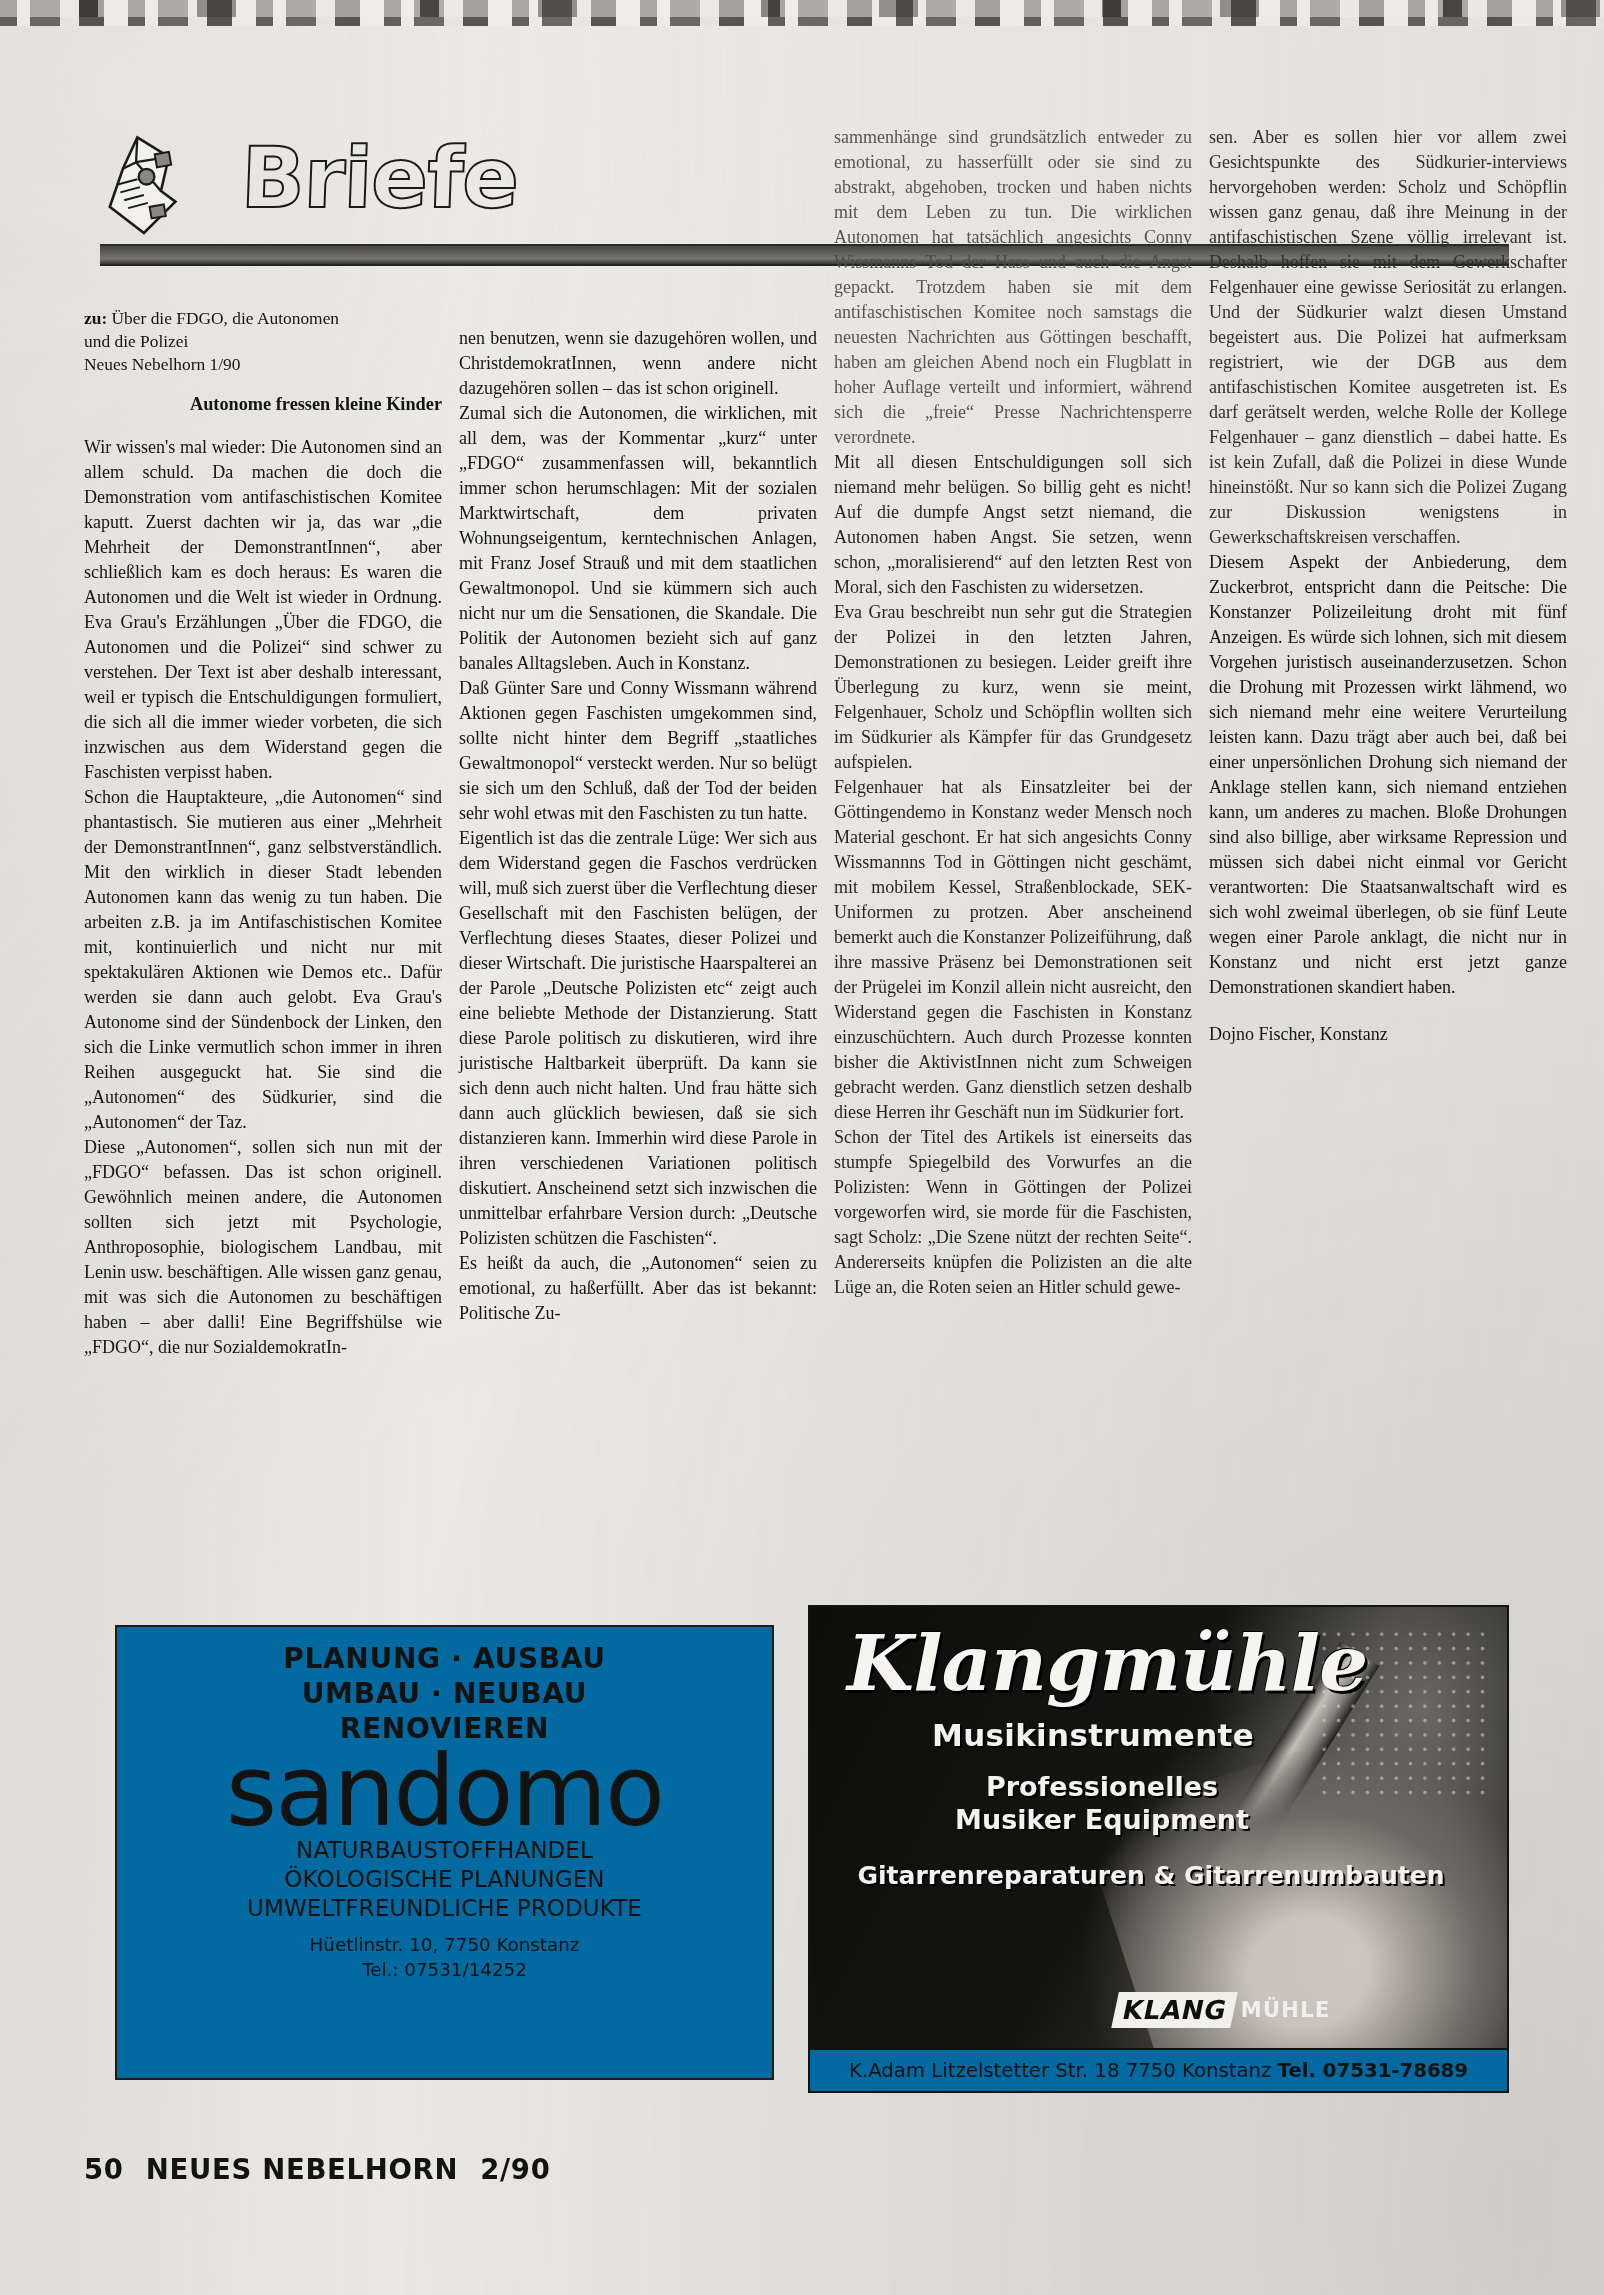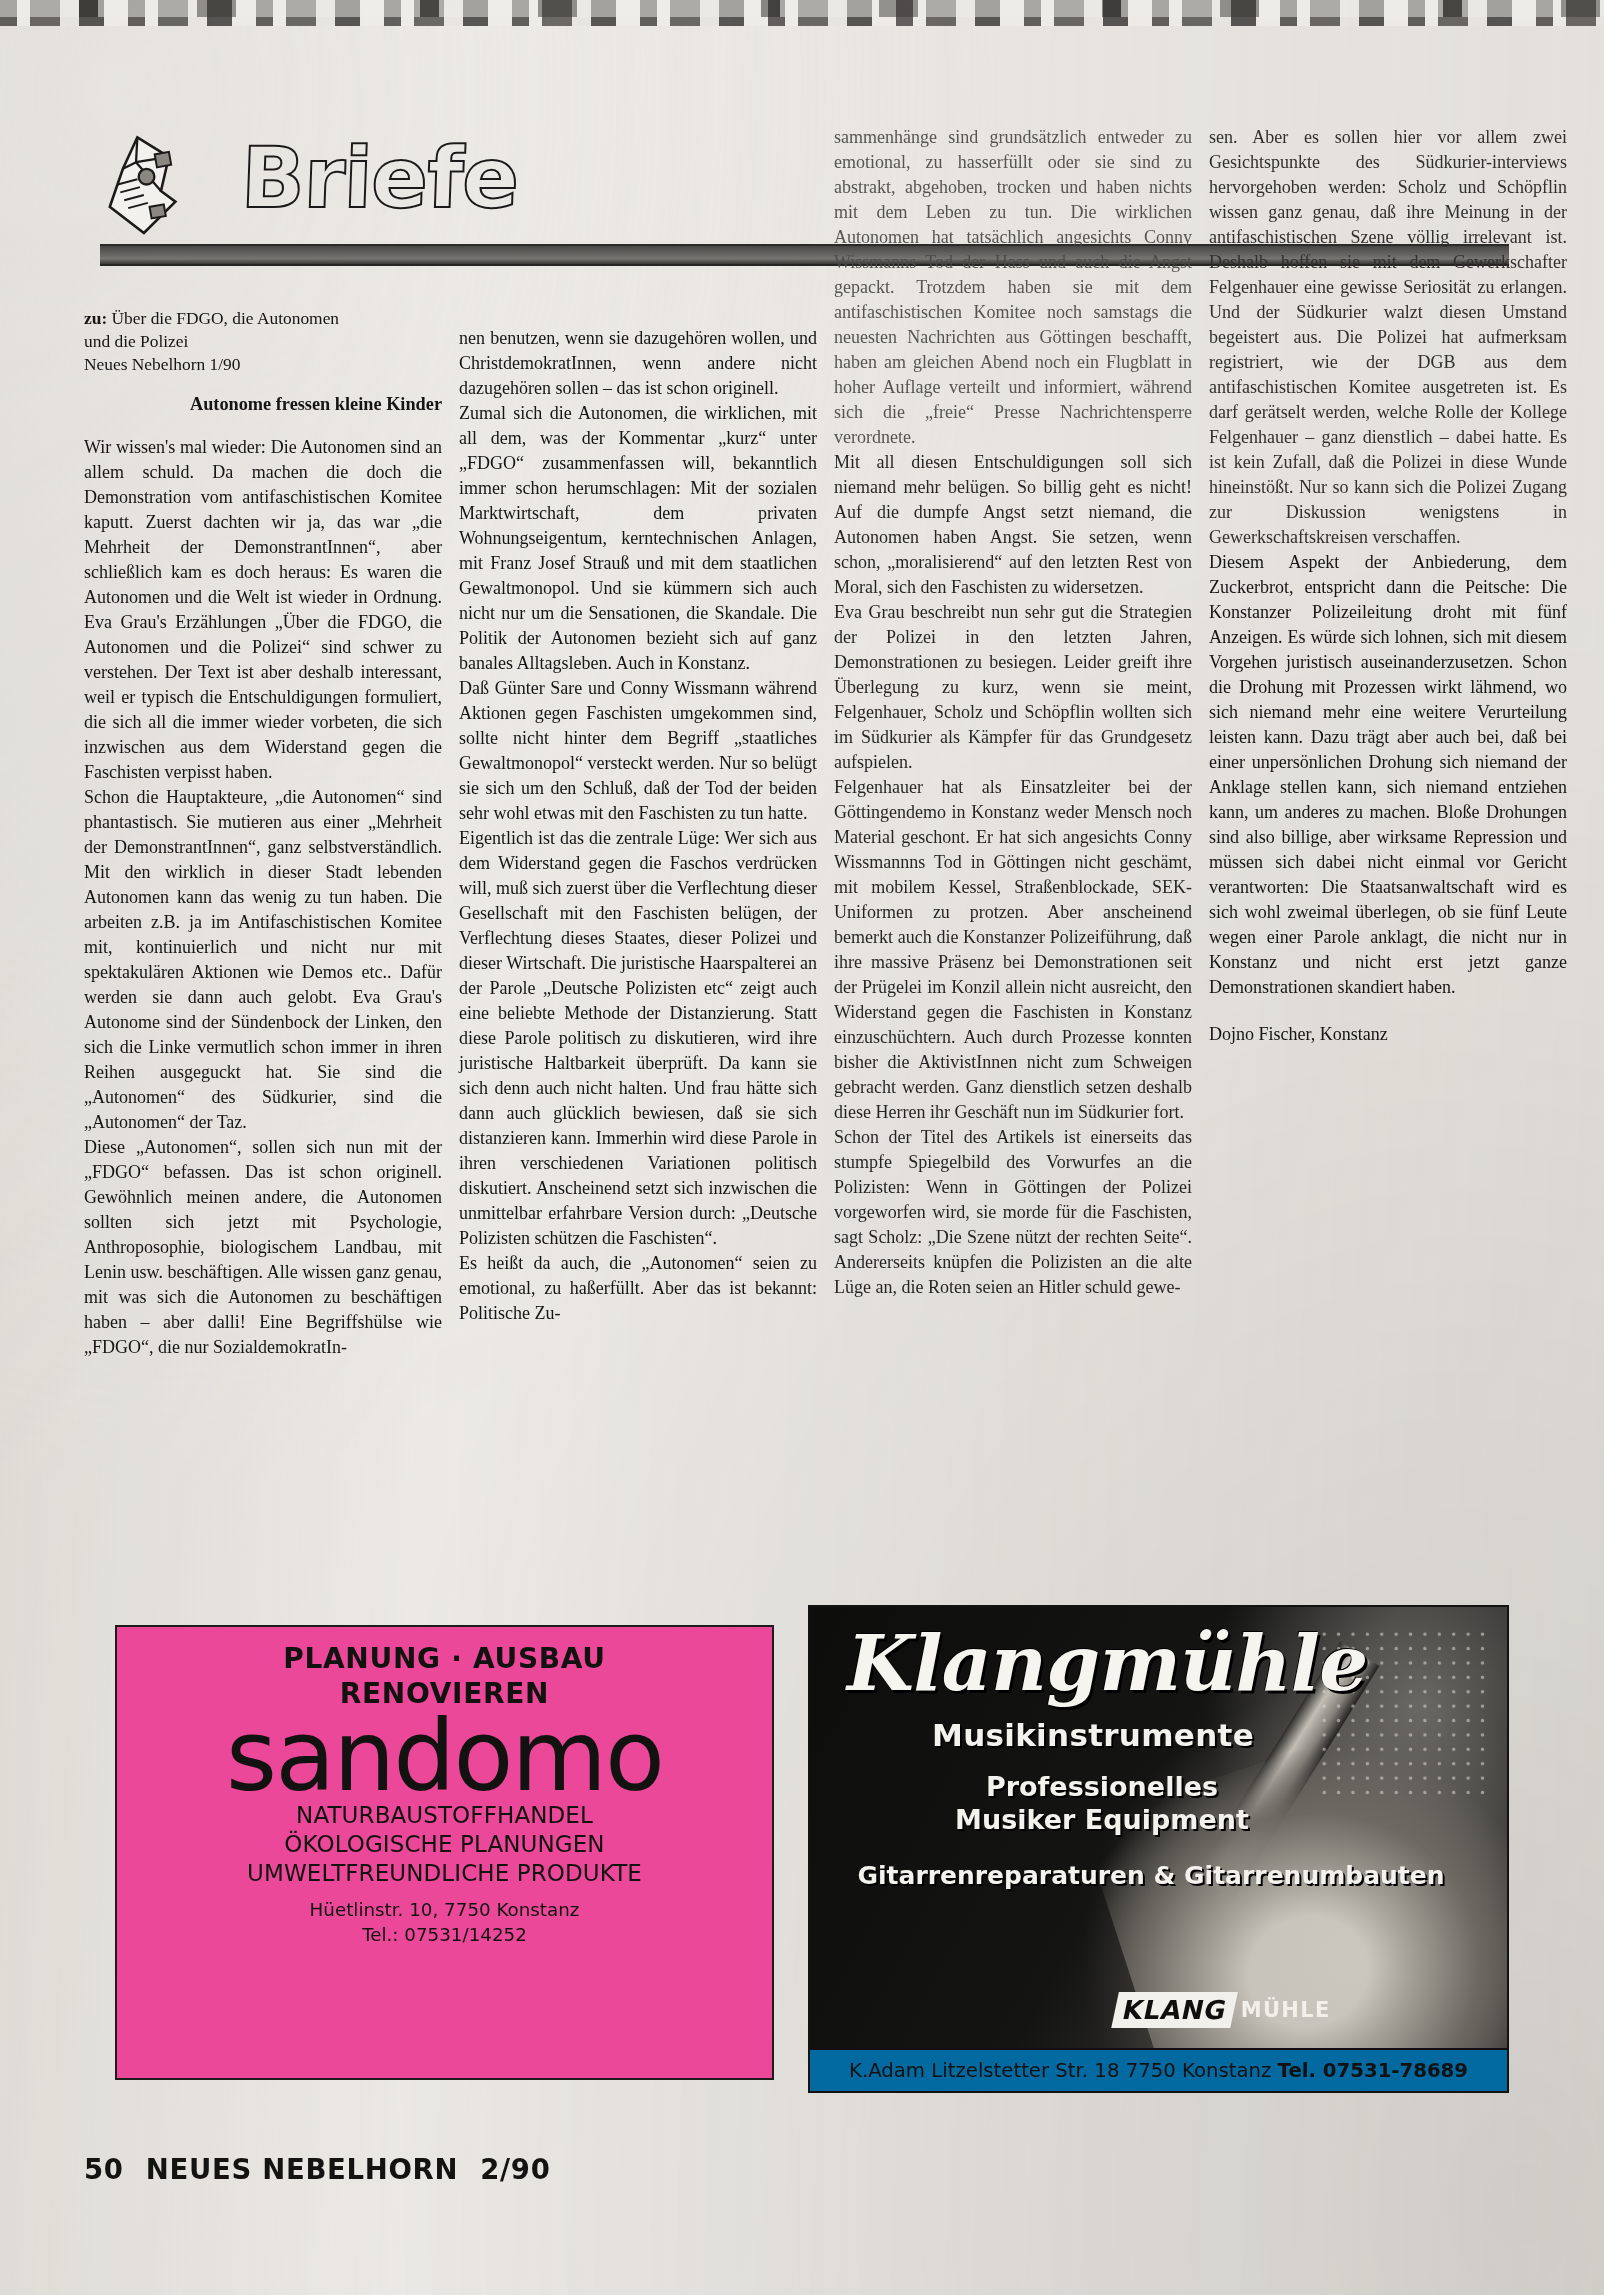--- a/index.html
+++ b/index.html
@@ -124,21 +124,21 @@
   #col3 { opacity: .93; }
   #col3 p:first-child { color: #4a4a48; }
   #col4 p:first-child { color: #30302e; }
 
   
   .ad-sandomo {
     position: absolute;
     left: 115px; top: 1625px;
     width: 659px; height: 455px;
     border: 2.6px solid #1c1c1a;
-    background: #ec4899;
+    background: #0369a1;
     font-family: "DejaVu Sans", sans-serif;
     text-align: center;
     color: #121210;
     box-sizing: border-box;
     padding-top: 14.4px;
   }
   .ad-sandomo .l1 {
     font-weight: 700;
     font-size: 28px;
     letter-spacing: 0.7px;
@@ -368,20 +368,21 @@
   <div class="col" id="col4">
     <div class="col-body">
         <p>sen. Aber es sollen hier vor allem zwei Gesichtspunkte des Südkurier-interviews hervorgehoben werden: Scholz und Schöpflin wissen ganz genau, daß ihre Meinung in der antifaschistischen Szene völlig irrelevant ist. Deshalb hoffen sie mit dem Gewerkschafter Felgenhauer eine gewisse Seriosität zu erlangen. Und der Südkurier walzt diesen Umstand begeistert aus. Die Polizei hat aufmerksam registriert, wie der DGB aus dem antifaschistischen Komitee ausgetreten ist. Es darf gerätselt werden, welche Rolle der Kollege Felgenhauer – ganz dienstlich – dabei hatte. Es ist kein Zufall, daß die Polizei in diese Wunde hineinstößt. Nur so kann sich die Polizei Zugang zur Diskussion wenigstens in Gewerkschaftskreisen verschaffen.</p>
         <p>Diesem Aspekt der Anbiederung, dem Zuckerbrot, entspricht dann die Peitsche: Die Konstanzer Polizeileitung droht mit fünf Anzeigen. Es würde sich lohnen, sich mit diesem Vorgehen juristisch auseinanderzusetzen. Schon die Drohung mit Prozessen wirkt lähmend, wo sich niemand mehr eine weitere Verurteilung leisten kann. Dazu trägt aber auch bei, daß bei einer unpersönlichen Drohung sich niemand der Anklage stellen kann, sich niemand entziehen kann, um anderes zu machen. Bloße Drohungen sind also billige, aber wirksame Repression und müssen sich dabei nicht einmal vor Gericht verantworten: Die Staatsanwaltschaft wird es sich wohl zweimal überlegen, ob sie fünf Leute wegen einer Parole anklagt, die nicht nur in Konstanz und nicht erst jetzt ganze Demonstrationen skandiert haben.</p>
       </div>
     <div class="signature">Dojno Fischer, Konstanz</div>
   </div>
 
   <div class="ad-sandomo">
     <div class="l1">PLANUNG · AUSBAU</div>
+    <div class="l1">UMBAU · NEUBAU</div>
     <div class="l1">RENOVIEREN</div>
     <div class="brand">sandomo</div>
     <div class="l2">NATURBAUSTOFFHANDEL</div>
     <div class="l2">ÖKOLOGISCHE PLANUNGEN</div>
     <div class="l2">UMWELTFREUNDLICHE PRODUKTE</div>
     <div class="addr">Hüetlinstr. 10, 7750 Konstanz</div>
     <div class="addr" style="margin-top:0">Tel.: 07531/14252</div>
   </div>
 
   <div class="ad-klang">

